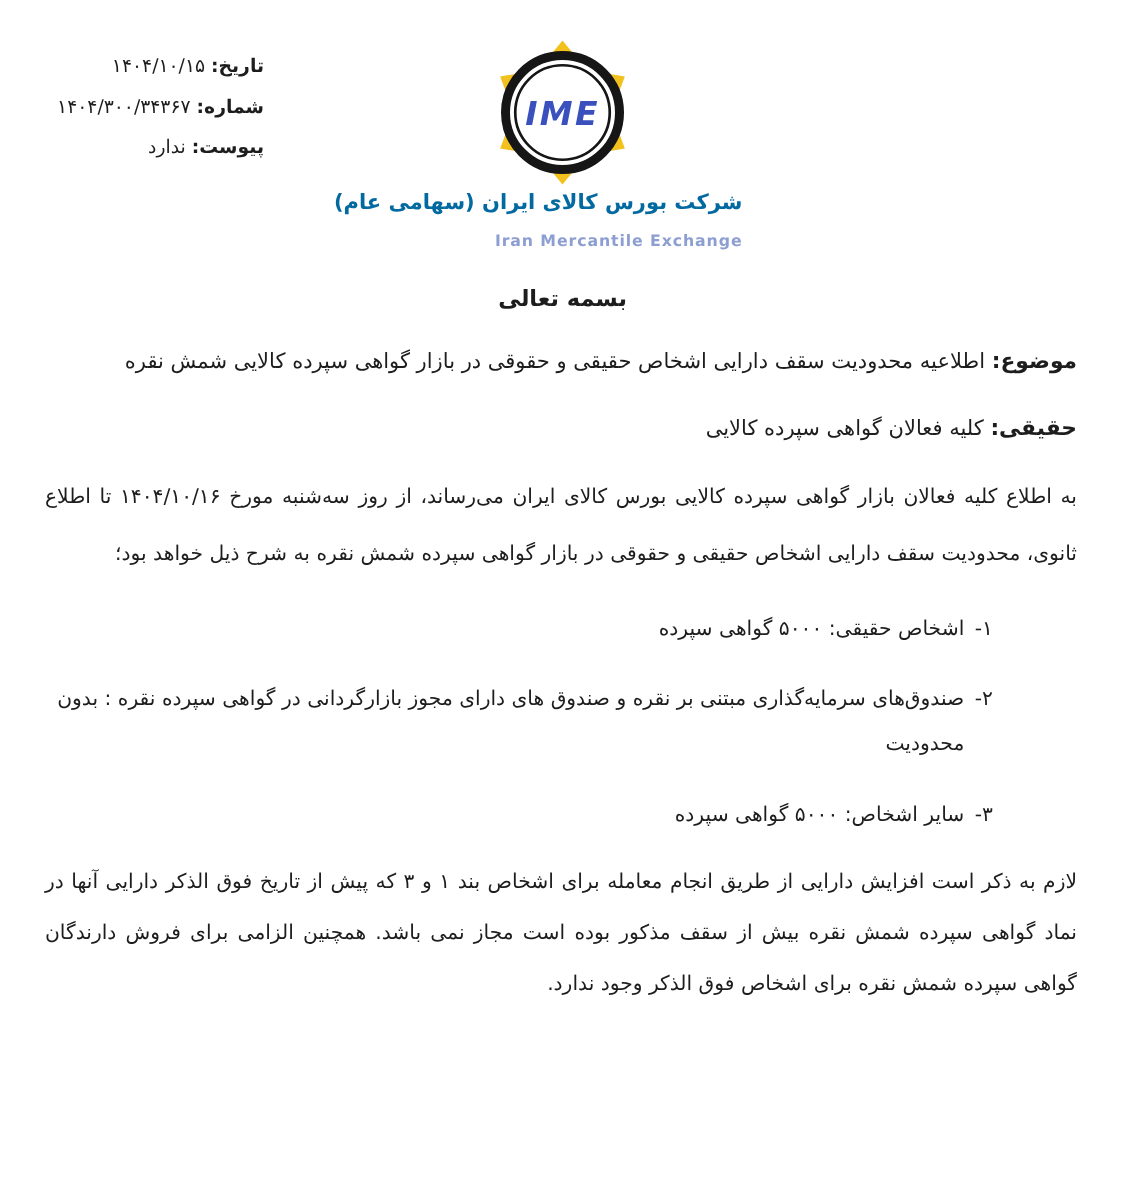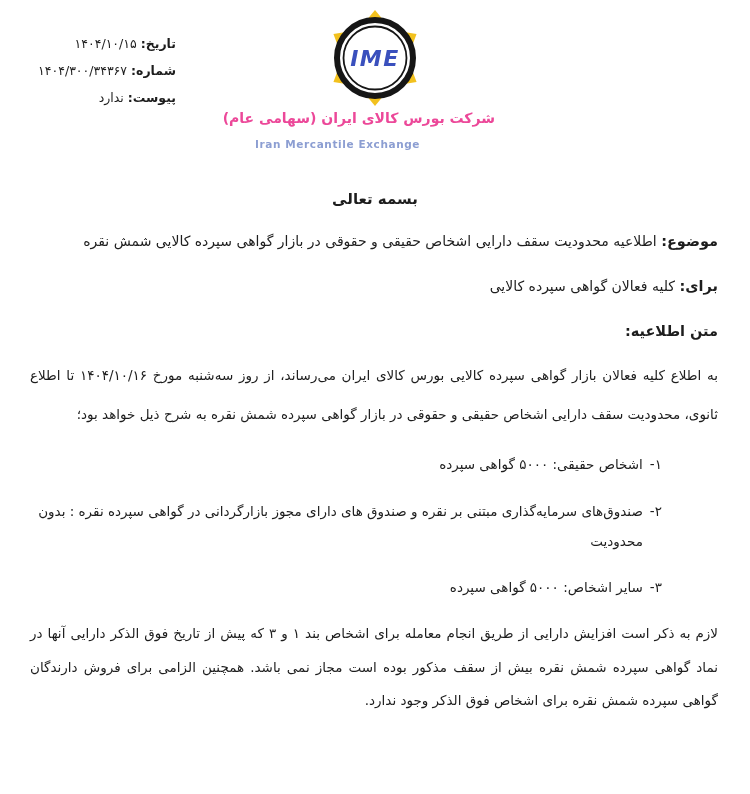--- a/index.html
+++ b/index.html
@@ -16,26 +16,26 @@
   }
   
   .letterhead { position:relative; height:160px; }
   .meta-block {
     position:absolute; left:26px; top:30px; width:150px;
     font-size:12.5px; line-height:27px;
   }
   .meta-line { text-align:right; white-space:nowrap; }
   .meta-line b { font-weight:bold; }
   .logo-block {
-    position:absolute; left:50%; top:8px;
+    position:absolute; left:50%; top:25px;
     transform:translateX(-50%);
-    width:240px; text-align:left;
+    width:240px; text-align:right;
   }
   .logo-svg { display:block; margin:0 auto; }
-  .company-fa { color:#ec4899; font-weight:bold; font-size:14px; margin-top:2px; white-space:nowrap; }
+  .company-fa { color:#0369a1; font-weight:bold; font-size:14px; margin-top:2px; white-space:nowrap; }
   .company-en { color:#8c9ed2; font-size:10.5px; font-weight:bold; letter-spacing:.6px; margin-top:12px; }
   
   .h-bismillah { text-align:center; font-weight:bold; font-size:15px; margin-top:30px; }
   .h-notice   { text-align:center; font-weight:bold; font-size:15px; margin-top:23px; }
   
   .content { padding:0 32px 0 30px; }
   .field-line { margin-top:23px; font-size:14px; line-height:1.5; }
   .field-line b { font-weight:bold; font-size:14.5px; }
   .intro {
     margin:14px 0 0 0; font-size:13.5px; line-height:2.85;
@@ -98,27 +98,24 @@
   <div class="h-bismillah">بسمه تعالی</div>
 
   <div class="content">
 
     <div class="field-line">
       <b>موضوع:</b>
       <span>اطلاعیه محدودیت سقف دارایی اشخاص حقیقی و حقوقی در بازار گواهی سپرده کالایی شمش نقره</span>
     </div>
 
     <div class="field-line">
-      <b>برای:</b>
+      <b>حقیقی:</b>
       <span>کلیه فعالان گواهی سپرده کالایی</span>
     </div>
 
-    <div class="field-line">
-      <b>متن اطلاعیه:</b>
-    </div>
 
     <p class="intro">به اطلاع کلیه فعالان بازار گواهی سپرده کالایی بورس کالای ایران می‌رساند، از روز سه‌شنبه مورخ ۱۴۰۴/۱۰/۱۶ تا اطلاع ثانوی، محدودیت سقف دارایی اشخاص حقیقی و حقوقی در بازار گواهی سپرده شمش نقره به شرح ذیل خواهد بود؛</p>
 
     <div class="items">
       <div class="item">
         <span class="num">۱-</span>
         <span class="txt">اشخاص حقیقی: ۵۰۰۰ گواهی سپرده</span>
       </div>
       <div class="item">
         <span class="num">۲-</span>

